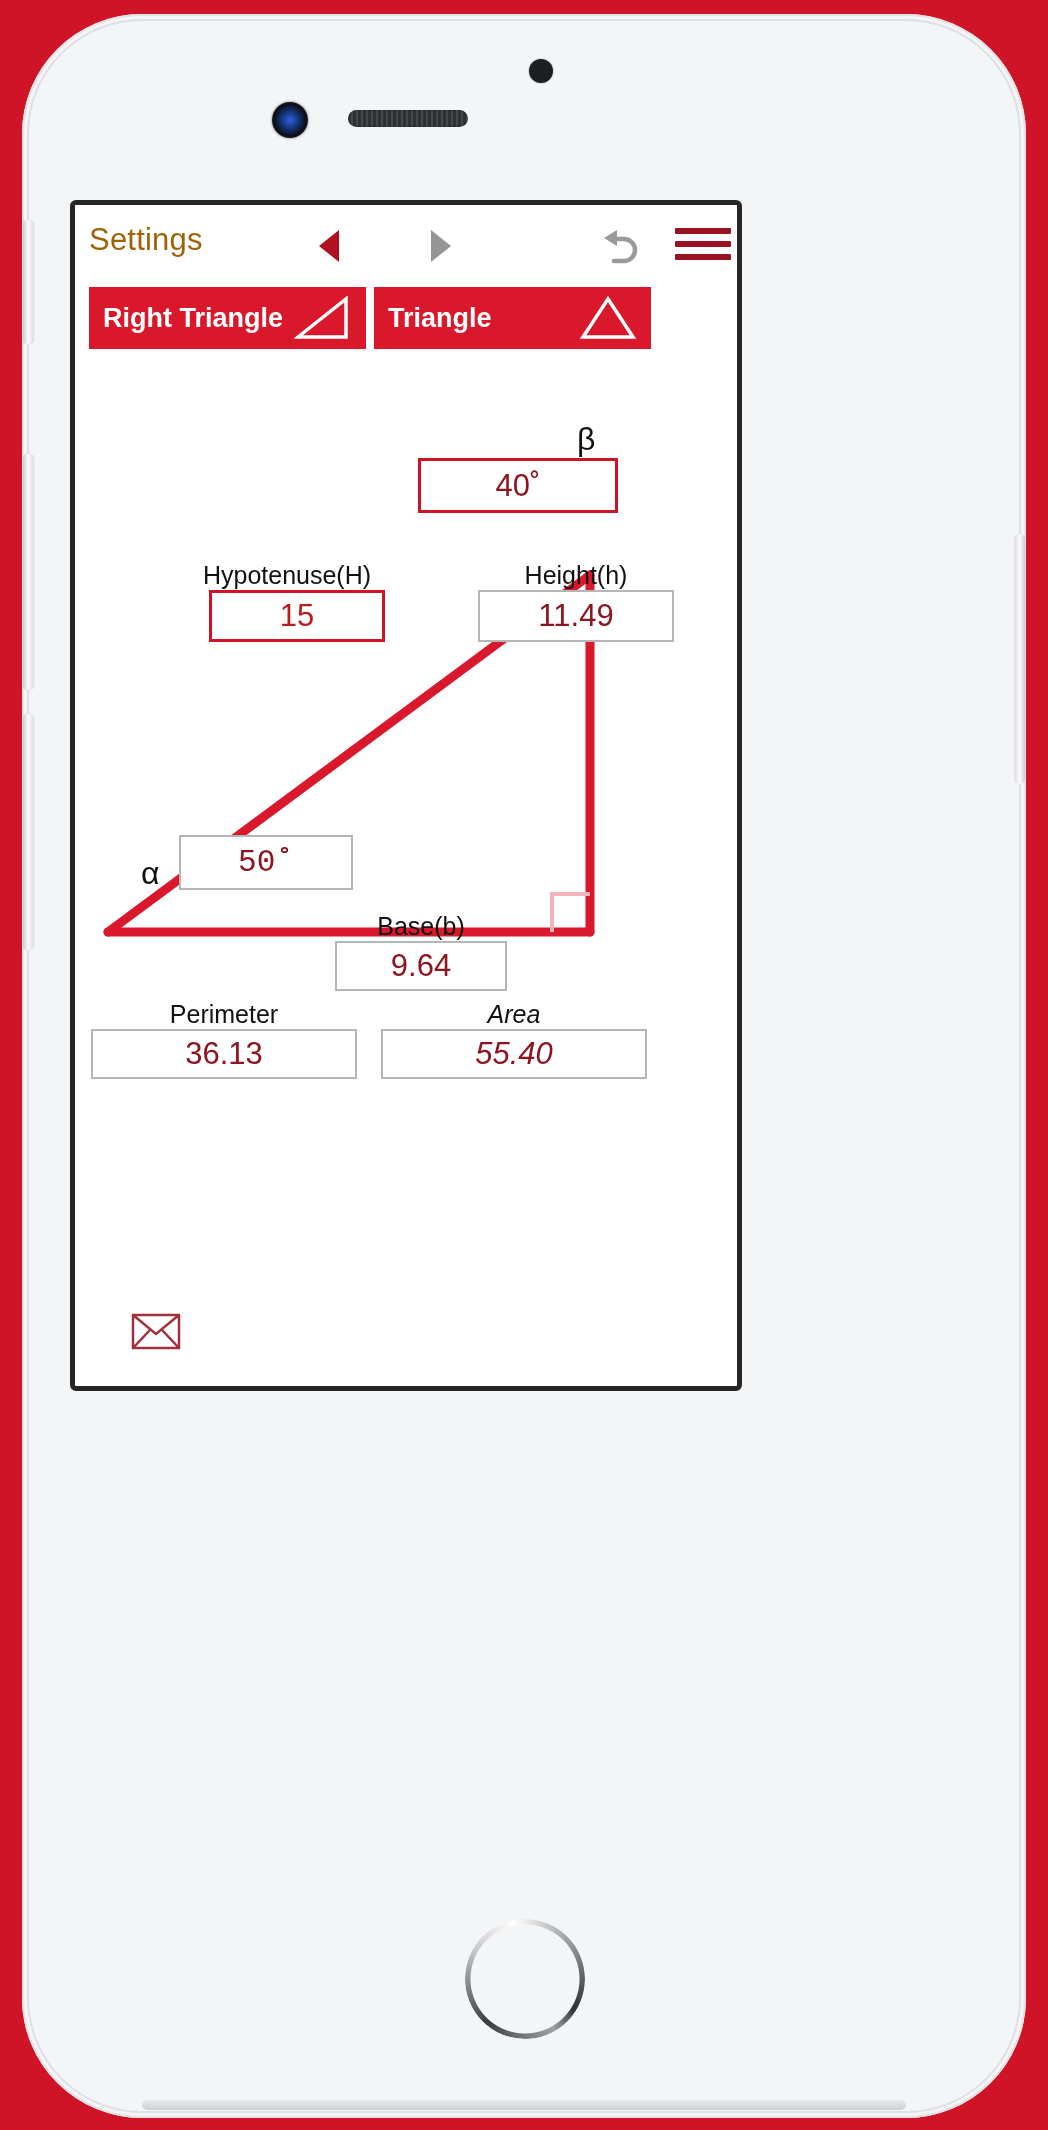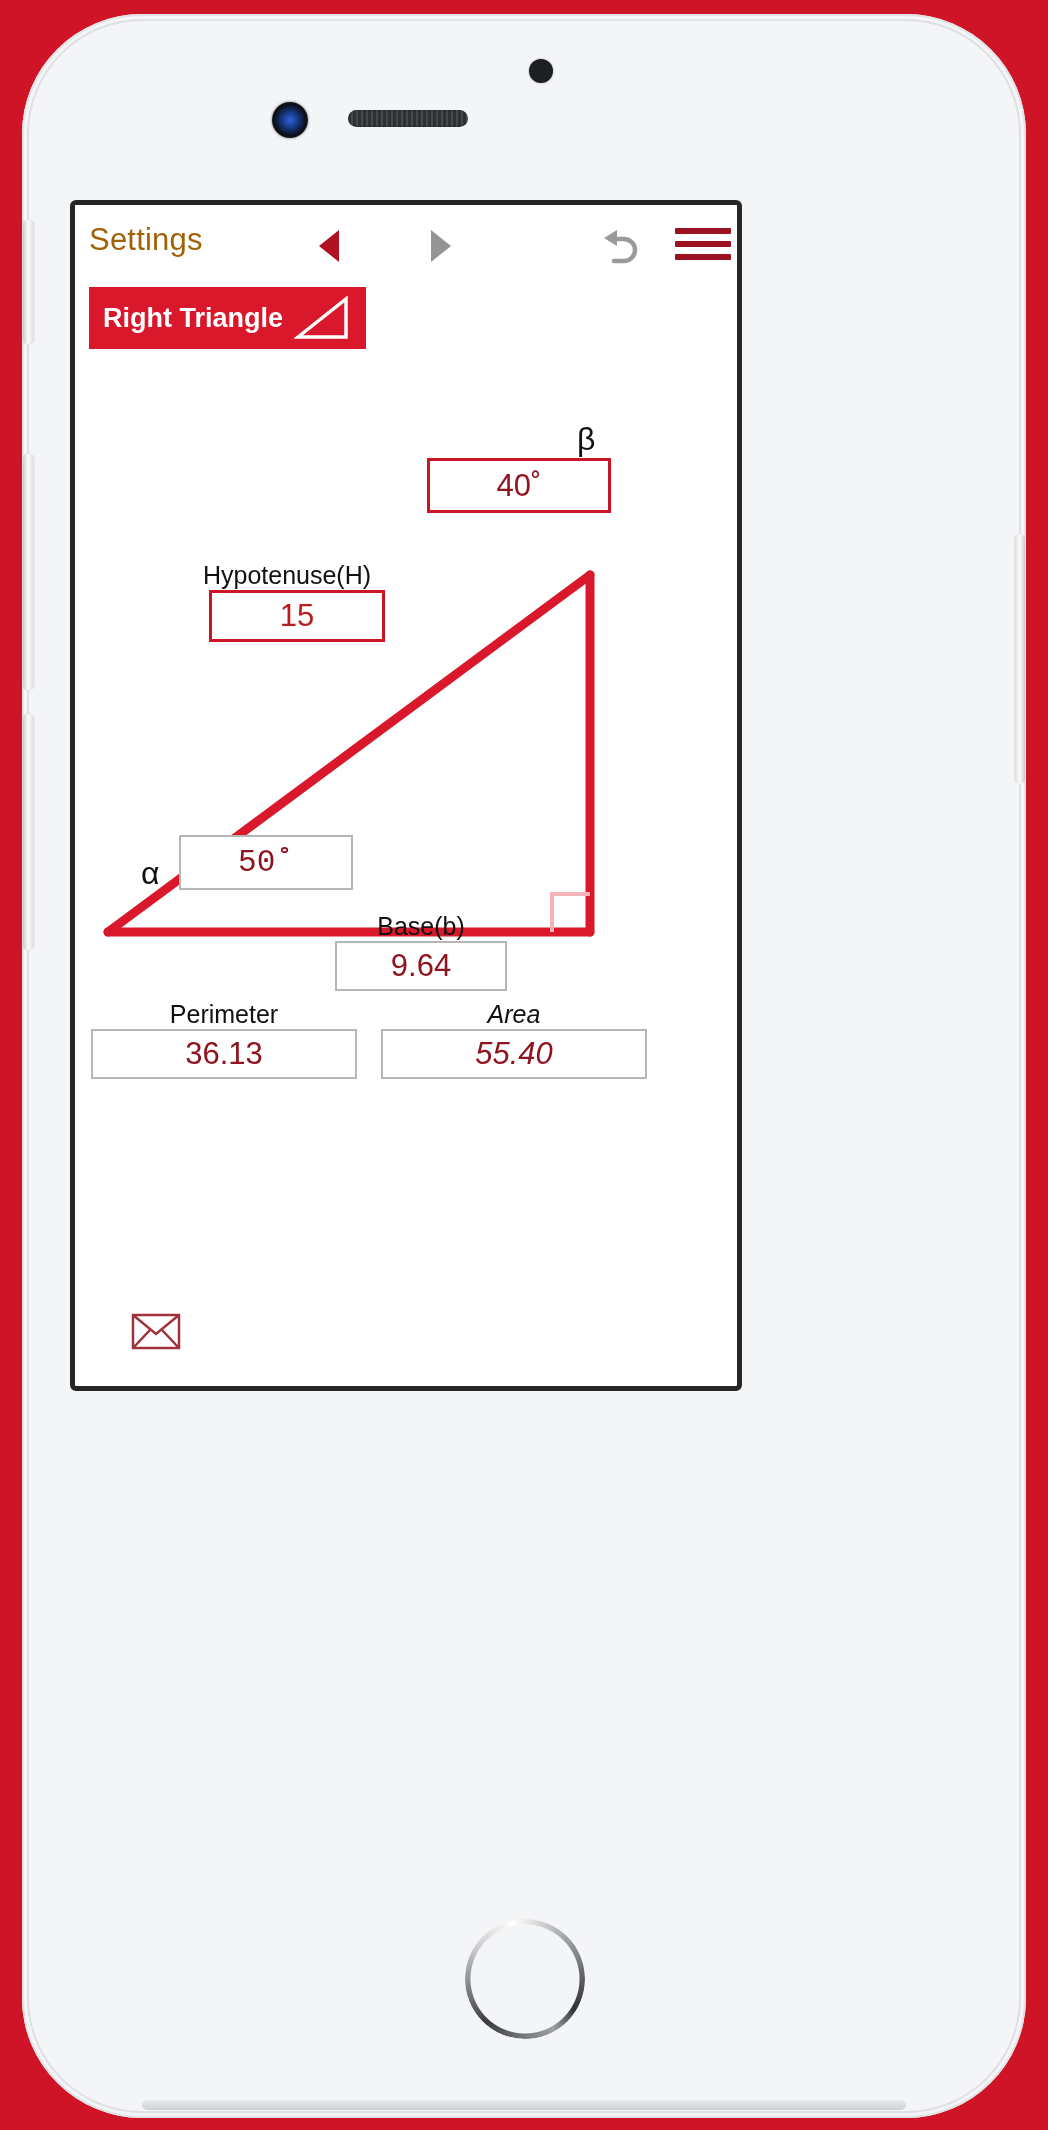--- a/index.html
+++ b/index.html
@@ -223,46 +223,58 @@
 
     <div id="tab-bar">
       <div class="tab" id="tab-right-triangle">
         <span class="tab-label">Right Triangle</span>
         <span class="tab-icon">
           <svg width="58" height="45" viewBox="0 0 58 45">
             <path d="M4 41 L52 3 L52 41 Z" fill="none" stroke="#ffffff" stroke-width="3.5"></path>
           </svg>
         </span>
       </div>
+      <div class="tab" id="tab-triangle">
+        <span class="tab-label">Triangle</span>
+        <span class="tab-icon">
+          <svg width="58" height="45" viewBox="0 0 58 45">
+            <path d="M29 3 L54 41 L4 41 Z" fill="none" stroke="#ffffff" stroke-width="3.5"></path>
+          </svg>
+        </span>
+      </div>
     </div>
 
     <div id="diagram">
 
       <svg id="diagram-svg" width="672" height="1041" viewBox="0 0 672 1041">
 
         <path d="M33 577 L515 220" fill="none" stroke="#d9182b" stroke-width="9" stroke-linecap="round"></path>
 
         <path d="M515 220 L515 577" fill="none" stroke="#d9182b" stroke-width="9" stroke-linecap="round"></path>
 
         <path d="M33 577 L515 577" fill="none" stroke="#d9182b" stroke-width="9" stroke-linecap="round"></path>
 
         <path d="M477 577 L477 539 L515 539" fill="none" stroke="#f3b3b8" stroke-width="4"></path>
       </svg>
 
       <span class="angle-label" style="left:502px; top:66px;">β</span>
 
-      <div class="field" style="left:352px; top:103px; width:184px;">
+      <div class="field" style="left:343px; top:103px; width:200px;">
         <div class="field-box box-red val-calc" style="height:55px;">40˚</div>
       </div>
 
       <div class="field" style="left:114px; top:205px; width:196px;">
         <div class="field-label">Hypotenuse(H)</div>
         <div class="field-box box-red val-input" style="height:52px;">15</div>
       </div>
 
+      <div class="field" style="left:403px; top:205px; width:196px;">
+        <div class="field-label">Height(h)</div>
+        <div class="field-box box-gray val-calc" style="height:52px;">11.49</div>
+      </div>
 
       <span class="angle-label" style="left:66px; top:500px;">α</span>
 
       <div class="field" style="left:104px; top:480px; width:174px;font-family:Liberation Mono, monospace;">
         <div class="field-box box-gray val-calc" style="height:55px;">50˚</div>
       </div>
 
       <div class="field" style="left:260px; top:556px; width:172px;">
         <div class="field-label">Base(b)</div>
         <div class="field-box box-gray val-calc" style="height:50px;">9.64</div>

